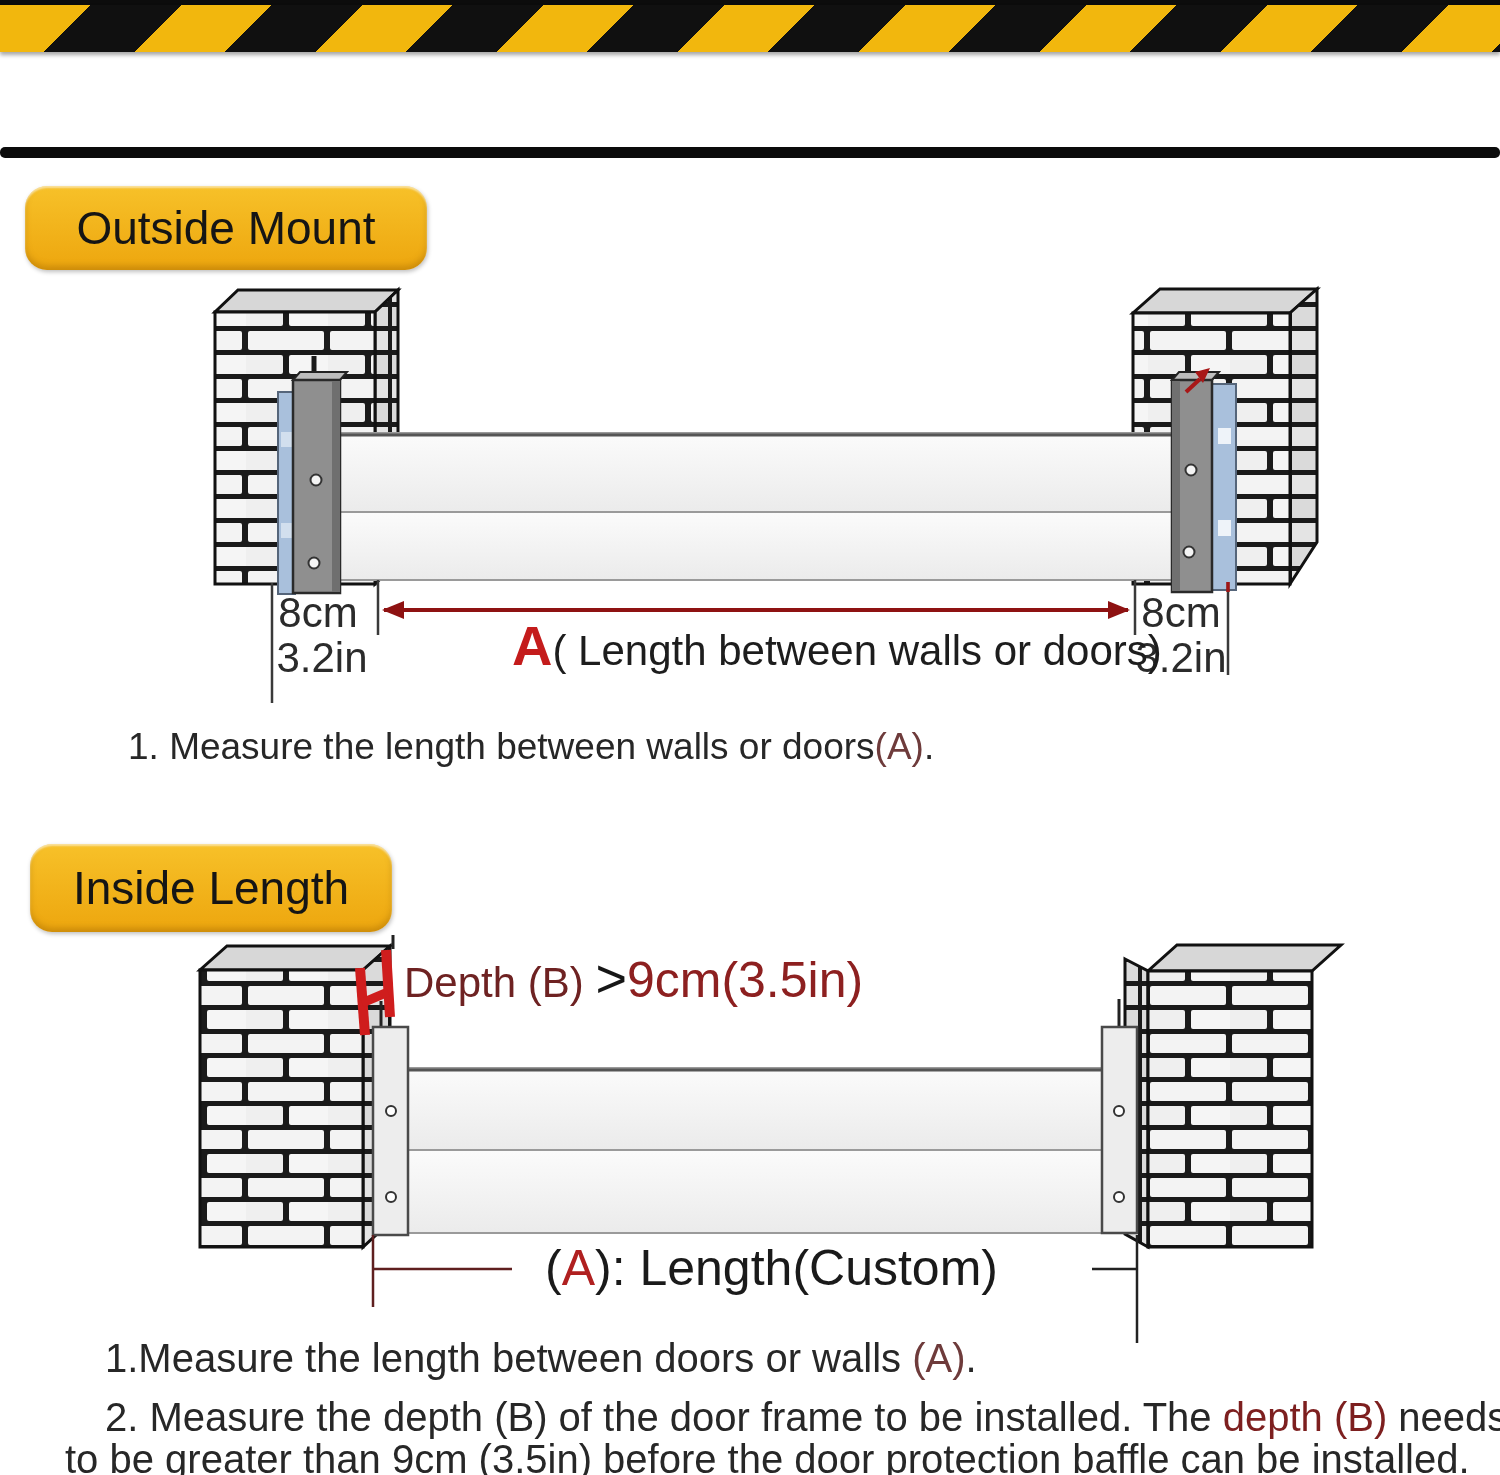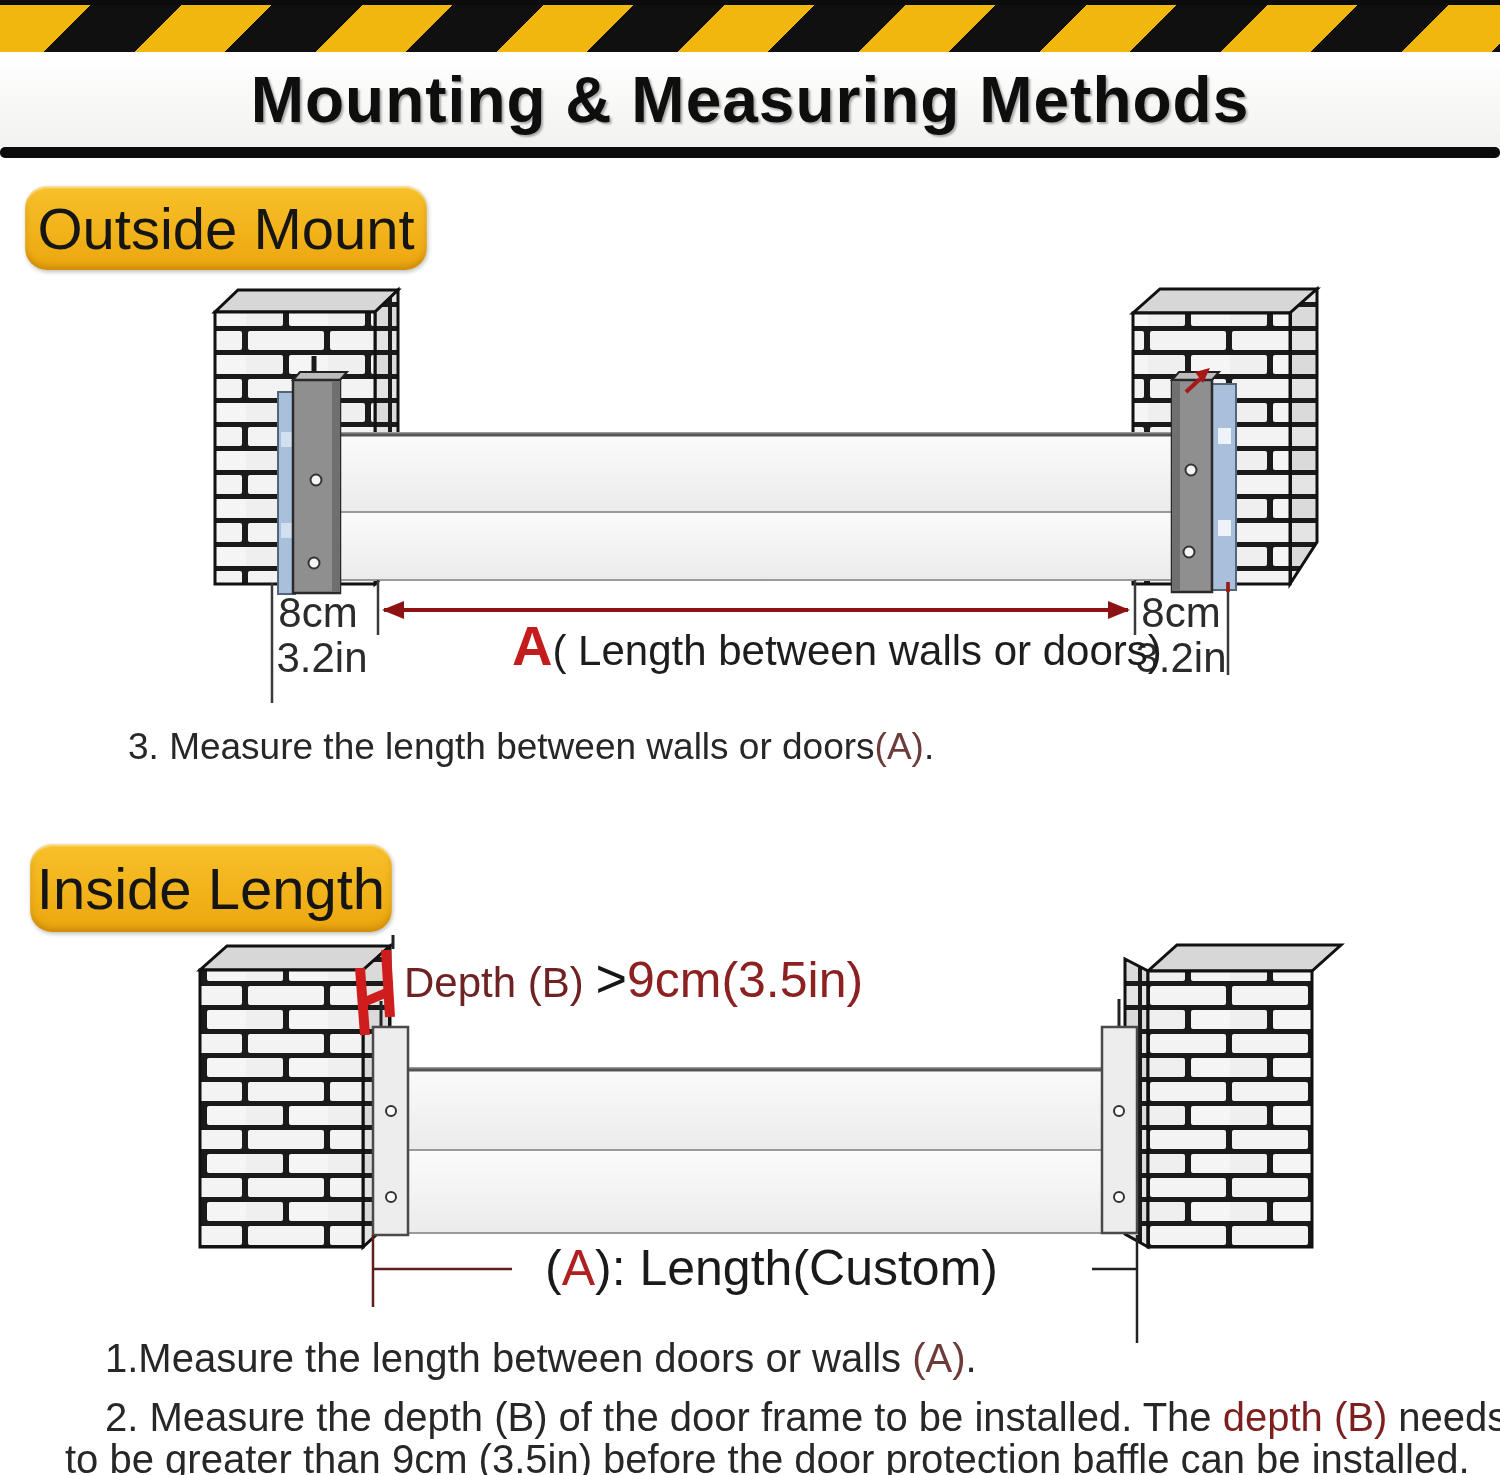--- a/index.html
+++ b/index.html
@@ -15,21 +15,21 @@
   
   .title-band{position:absolute;left:0;top:52px;width:100%;height:95px;display:flex;
     align-items:center;justify-content:center;background:linear-gradient(#ffffff,#f2f2f0);}
   .title-band h1{margin:0;font-size:64px;font-weight:700;letter-spacing:1px;color:#0e0e0e;
     text-shadow:2px 2px 2px rgba(110,110,110,.55);}
   .title-divider{position:absolute;left:0;top:147px;width:100%;height:11px;background:#0b0b0b;border-radius:5px;}
 
   
   .badge{position:absolute;background:linear-gradient(180deg,#f7c129,#eda60e);
     border-radius:22px;display:flex;align-items:center;justify-content:center;
-    font-size:58px;color:#151515;
+    font-size:46px;color:#151515;
     box-shadow:inset 0 2px 2px rgba(255,255,255,.55), inset 0 -4px 6px rgba(140,90,0,.35), 1px 2px 4px rgba(0,0,0,.25);}
   #badge-outside{left:25px;top:186px;width:402px;height:84px;}
   #badge-inside{left:30px;top:844px;width:362px;height:88px;}
 
   .diagram{position:absolute;left:0;}
   svg text{font-family:"Liberation Sans",sans-serif;}
 
   
   .step{position:absolute;white-space:nowrap;color:#272727;}
   .step-out{font-size:37px;}
@@ -38,23 +38,20 @@
   .hl-strong{color:#7d1f1f;}
 </style>
 </head>
 <body>
 
 <div class="stage">
 
   <div class="hazard-bar"></div>
   <div class="hazard-tape"></div>
 
-  <div class="title-band">
-    <h1>Mounting &amp; Measuring Methods</h1>
-  </div>
   <div class="title-divider"></div>
 
   <div class="badge" id="badge-outside">
     <span>Outside Mount</span>
   </div>
   <div class="badge" id="badge-inside">
     <span>Inside Length</span>
   </div>
 
   <svg class="diagram" style="top:280px" width="1500" height="430" viewBox="0 0 1500 430">
@@ -139,21 +136,21 @@
     </g>
     <g fill="#2b2b2b" font-size="42">
       <text x="318" y="347" text-anchor="middle">8cm</text>
       <text x="322" y="392" text-anchor="middle">3.2in</text>
       <text x="1181" y="347" text-anchor="middle">8cm</text>
       <text x="1181" y="392" text-anchor="middle">3.2in</text>
       <text x="512" y="385"><tspan font-size="56" font-weight="bold" fill="#c41c1c">A</tspan><tspan font-size="42" fill="#1d1d1d">( Length between walls or doors)</tspan></text>
     </g>
   </svg>
 
-  <div class="step step-out" style="left:128px;top:726px"><span>3. Measure the length between walls or doors</span><span class="hl-soft">(A)</span><span>.</span></div>
+  <div class="step step-out" style="left:128px;top:726px"><span>1. Measure the length between walls or doors</span><span class="hl-soft">(A)</span><span>.</span></div>
 
   <svg class="diagram" style="top:935px" width="1500" height="412" viewBox="0 0 1500 412">
 
     <g>
       <polygon points="200,35 363,35 390,11 227,11" fill="#d7d7d7" stroke="#111" stroke-width="3"></polygon>
       <polygon points="363,35 390,11 390,287 363,312" fill="url(#bs)" stroke="#111" stroke-width="3"></polygon>
       <rect x="200" y="35" width="163" height="277" fill="url(#bf)" stroke="#111" stroke-width="3"></rect>
     </g>
 
     <g>

